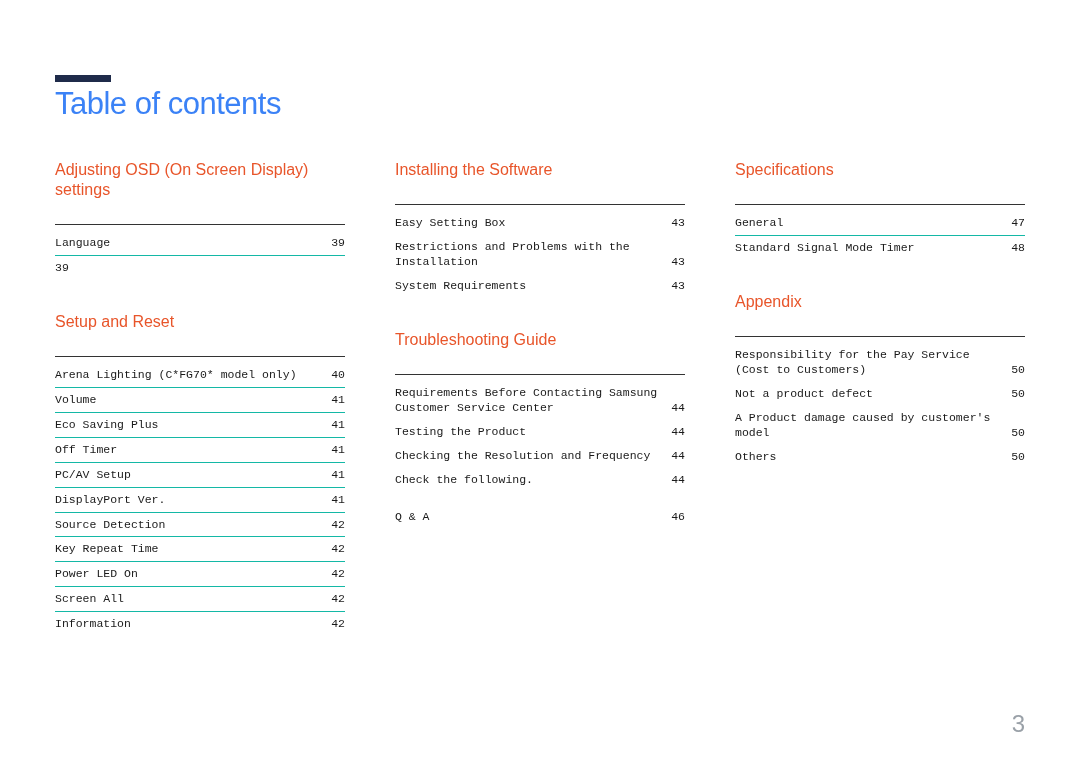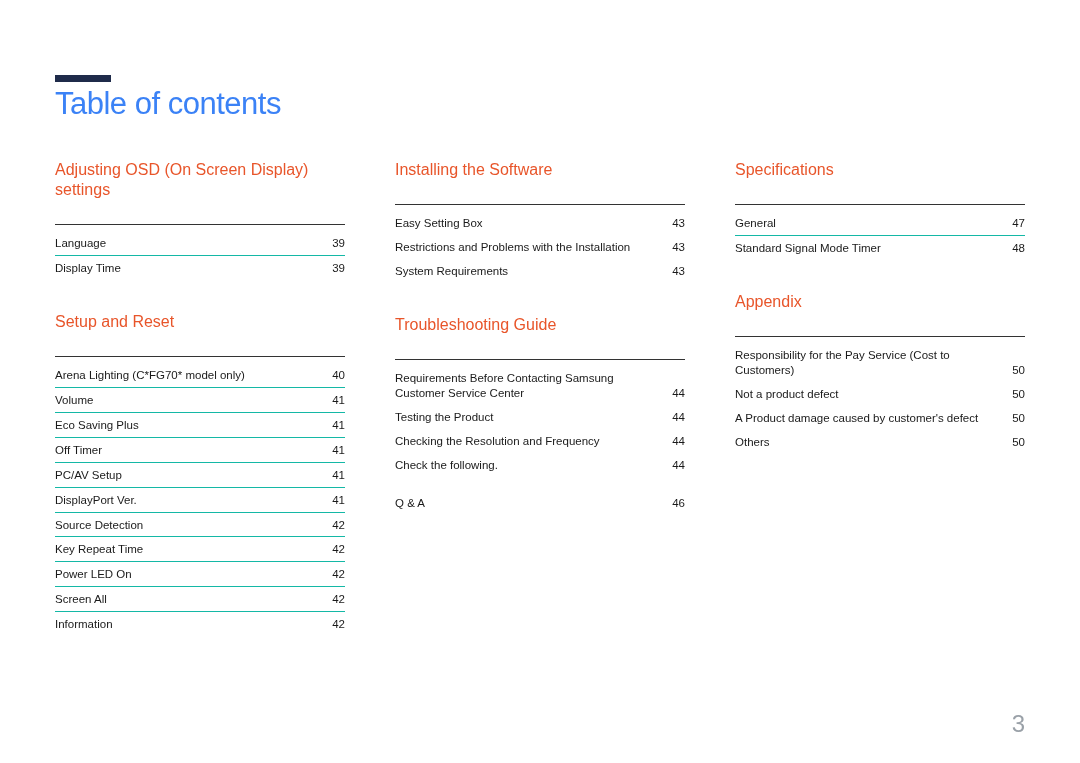--- a/index.html
+++ b/index.html
@@ -46,20 +46,21 @@
     }
     .entry {
       display: flex;
       justify-content: space-between;
       align-items: flex-end;
       font-size: 11.5px;
       color: #1a1a1a;
       padding: 5px 0 4px 0;
       gap: 10px;
       line-height: 1.3;
+      font-family: Liberation Mono, monospace;
     }
     .entry-label {
       flex: 1;
     }
     .entry-page {
       flex-shrink: 0;
     }
     .entry.ruled { border-bottom: 1px solid #14b8a6; }
     .group { margin-bottom: 14px; }
     .page-number {
@@ -80,21 +81,20 @@
 <div class="columns">
     <div class="col">
       <div class="section">
         <div class="section-heading">Adjusting OSD (On Screen Display) settings</div>
         <div class="group">
           <div class="entry ruled">
             <span class="entry-label">Language</span>
             <span class="entry-page">39</span>
           </div>
           <div class="entry">
-            <span class="entry-label">Display Time</span>
             <span class="entry-page">39</span>
           </div>
         </div>
       </div>
       <div class="section">
         <div class="section-heading">Setup and Reset</div>
         <div class="group">
           <div class="entry ruled">
             <span class="entry-label">Arena Lighting (C*FG70* model only)</span>
             <span class="entry-page">40</span>
@@ -207,21 +207,21 @@
         <div class="group">
           <div class="entry">
             <span class="entry-label">Responsibility for the Pay Service (Cost to Customers)</span>
             <span class="entry-page">50</span>
           </div>
           <div class="entry">
             <span class="entry-label">Not a product defect</span>
             <span class="entry-page">50</span>
           </div>
           <div class="entry">
-            <span class="entry-label">A Product damage caused by customer's defect</span>
+            <span class="entry-label">A Product damage caused by customer's model</span>
             <span class="entry-page">50</span>
           </div>
           <div class="entry">
             <span class="entry-label">Others</span>
             <span class="entry-page">50</span>
           </div>
         </div>
       </div>
     </div>
   </div>

